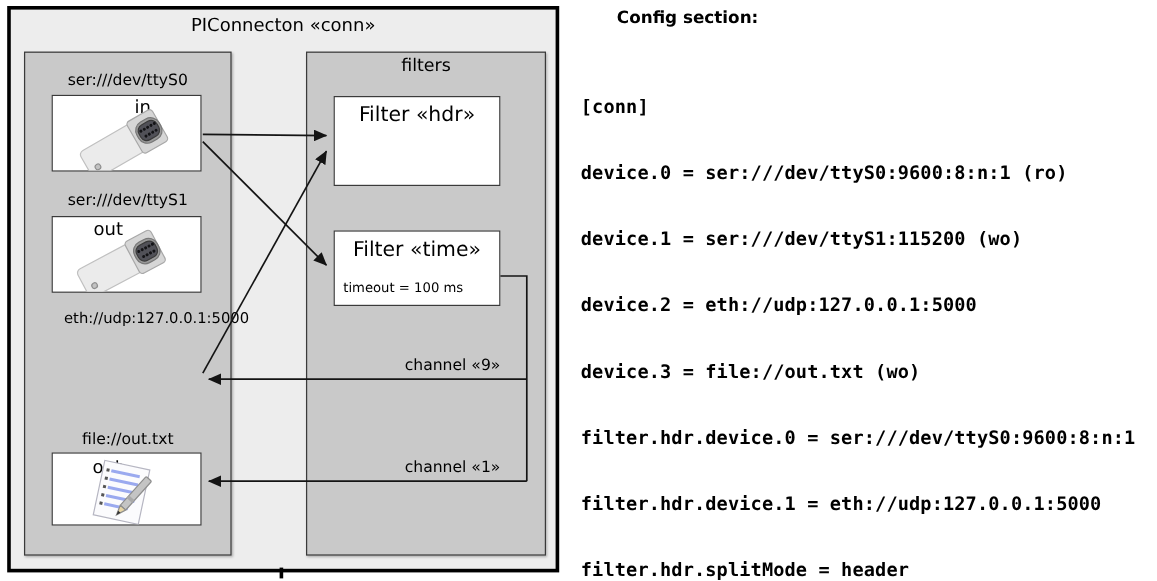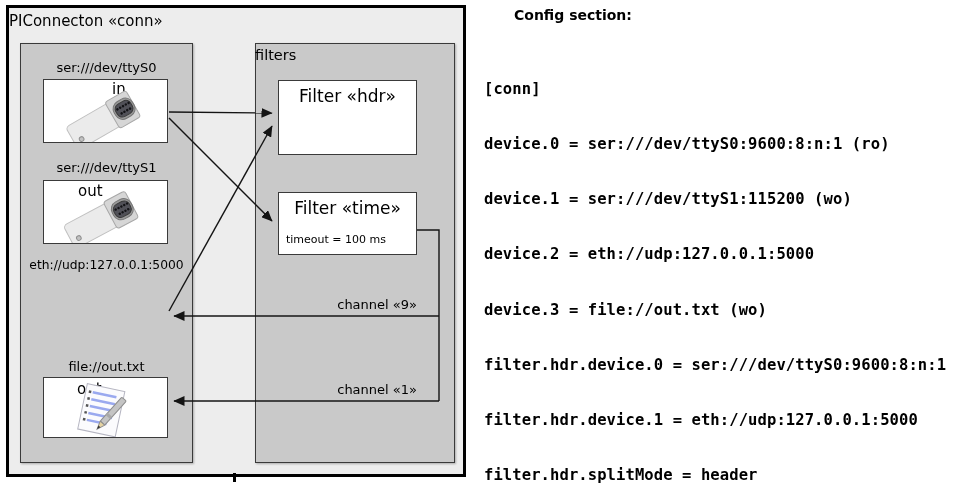--- a/index.html
+++ b/index.html
@@ -2,32 +2,32 @@
 <html><head>
 <meta charset="utf-8">
 <style>
   html,body { margin:0; padding:0; background:#fff; }
   .stage { position:relative; width:964px; height:484px; background:#fff;
            font-family:"DejaVu Sans","Liberation Sans",sans-serif; color:#000; overflow:hidden; }
 
   
   .outer { position:absolute; left:6px; top:5px; width:460px; height:472px;
            box-sizing:border-box; background:#ededed; border:3px solid #000; }
-  .diagram-title { position:absolute; left:0; right:0; top:4px; text-align:left;
+  .diagram-title { position:absolute; left:0; right:0; top:4px; text-align:center;
                    font-size:15px; }
 
   .panel { position:absolute; background:#c9c9c9; border:1px solid #3a3a3a; box-sizing:border-box;
            box-shadow:1px 1px 2px rgba(0,0,0,0.28); }
   .panel-devices { left:11px; top:35px; width:173px; height:420px; }
   .panel-filters { left:246px; top:35px; width:200px; height:420px; }
-  .filters-title { position:absolute; left:246px; top:39px; width:200px; text-align:left;
+  .filters-title { position:absolute; left:246px; top:39px; width:200px; text-align:center;
                    font-size:14.5px; }
 
   .dev-label { position:absolute; left:11px; width:173px; text-align:center; font-size:13px; }
-  .dev-label.small { font-size:12.3px; }
+  .dev-label.small { font-size:12.3px;margin-left:24px; }
   .dev-box { position:absolute; left:34px; width:125px; background:#fff;
              border:1.5px solid #3a3a3a; box-sizing:border-box;text-align:center; }
   .mode { position:absolute; font-size:15px; line-height:17px; }
   .devicon { position:absolute; left:0; top:0; width:100%; height:100%; }
 
   .filter-box { position:absolute; left:269px; width:139px; background:#fff;
                 border:1.5px solid #3a3a3a; box-sizing:border-box; }
   .filter-title { text-align:center; font-size:17px; margin-top:5px; }
   .filter-props { font-size:11px; margin:11px 0 0 7px; line-height:15.5px; }
   .filter-props div { white-space:pre; }

